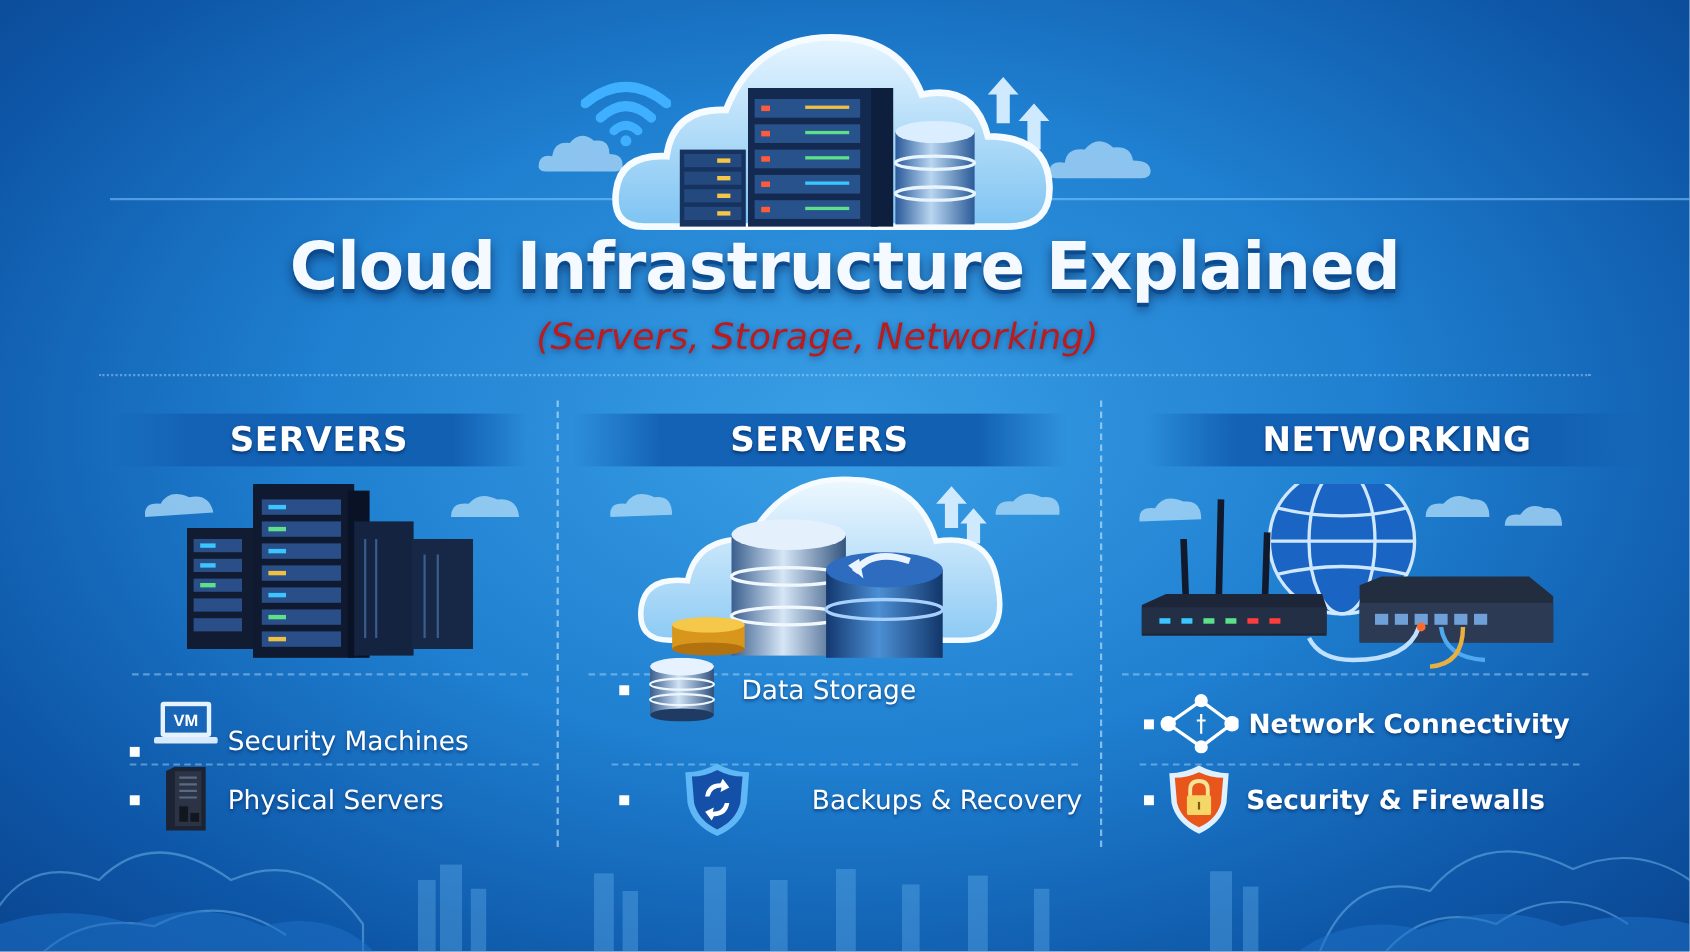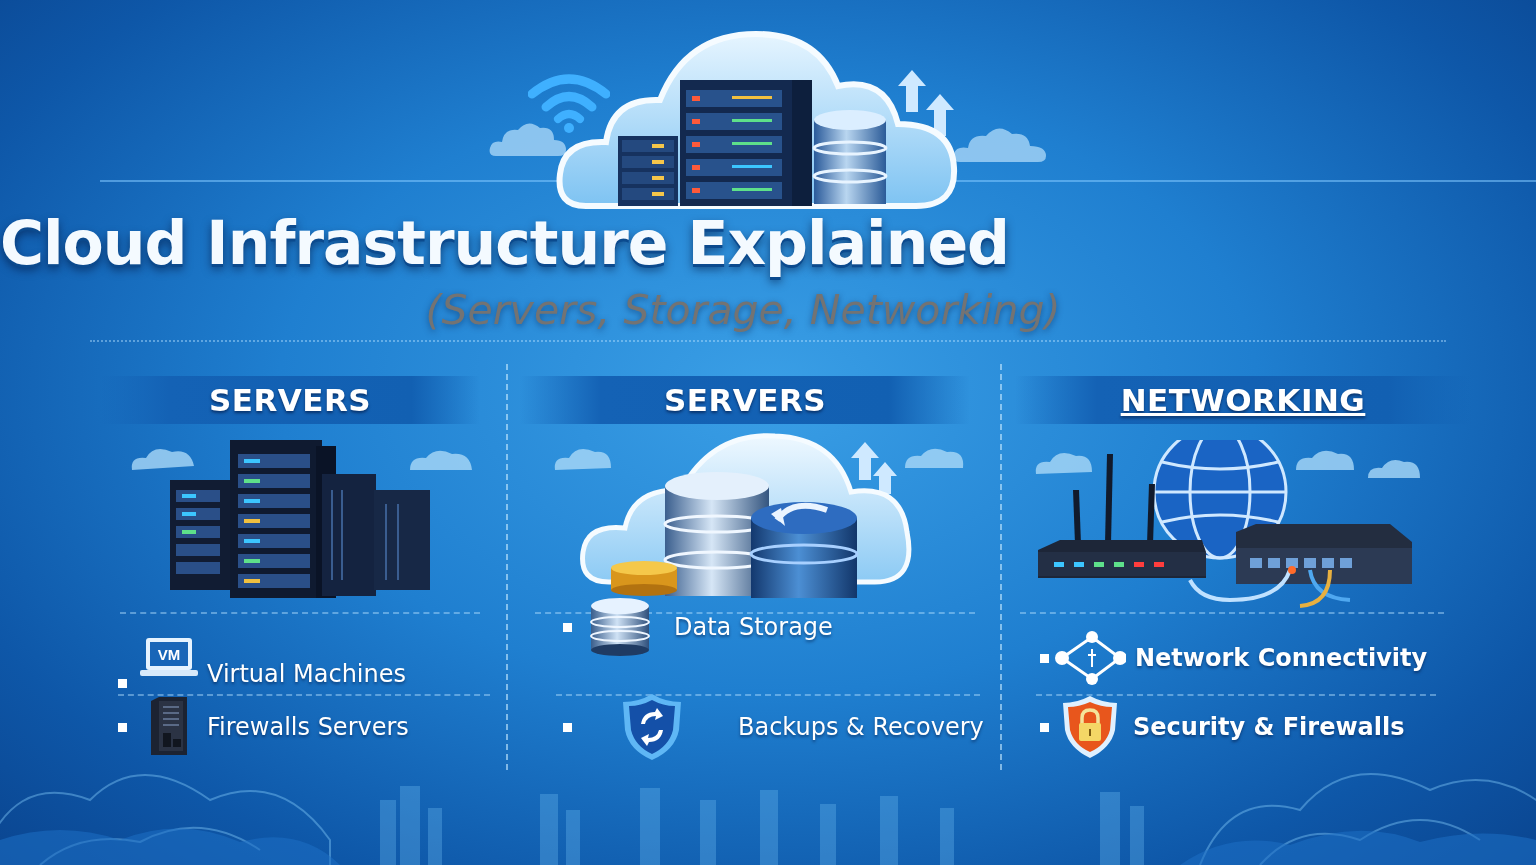--- a/index.html
+++ b/index.html
@@ -8,28 +8,28 @@
     font-family: "DejaVu Sans", "Liberation Sans", sans-serif;
     background: radial-gradient(ellipse at 50% 45%, #3a9fe6 0%, #1f7fd0 45%, #0e57a8 80%, #0a4590 100%);
     color: #fff;
   }
   .abs { position: absolute; }
   .hline { position: absolute; height: 0; border-top: 2px solid rgba(130,200,255,0.55); }
   .dash-h { position: absolute; height: 0; border-top: 2px dashed rgba(180,225,255,0.45); }
   .dash-v { position: absolute; width: 0; border-left: 2px dashed rgba(200,235,255,0.6); }
 
   .title {
-    position: absolute; left: 0; width: 1536px; top: 208px; 
+    position: absolute; left: 0; width: 1536px; top: 208px; text-align: center;
     font-size: 60px; font-weight: bold; letter-spacing: -1px;
     color: #f4faff;
     text-shadow: 0 3px 0 #0b4a8e, 0 5px 10px rgba(0,20,60,0.6);
   }
   .subtitle {
     position: absolute; left: 0; width: 1486px; top: 286px; text-align: center;
-    font-size: 41px; font-style: italic; color: #737373;
+    font-size: 33px; font-style: italic; color: #b91c1c;
     text-shadow: 0 2px 6px rgba(0,30,80,0.5);
   }
 
   .band {
     position: absolute; top: 376px; height: 48px;
     background: linear-gradient(90deg, rgba(15,85,165,0) 0%, #1462b5 18%, #1260b2 82%, rgba(15,85,165,0) 100%);
     display: flex; align-items: center; justify-content: center;
   }
   .band span {
     font-size: 31px; font-weight: bold; letter-spacing: 0.5px; color: #fff;
@@ -145,21 +145,21 @@
 
 <div class="dash-v" style="left:506px; top:364px; height:406px;"></div>
 <div class="dash-v" style="left:1000px; top:364px; height:406px;"></div>
 
 <div class="band" style="left:100px; width:380px;justify-content:center;">
   <span>SERVERS</span>
 </div>
 <div class="band" style="left:520px; width:450px;">
   <span>SERVERS</span>
 </div>
-<div class="band" style="left:1015px; width:456px;text-decoration:underline;">
+<div class="band" style="left:1042px; width:456px;">
   <span>NETWORKING</span>
 </div>
 
 <svg class="abs" style="left:110px; top:440px;" width="370" height="165" viewBox="0 0 370 165">
   <path d="M22 30 Q20 16 36 18 Q44 4 62 12 Q80 8 84 26 L22 30 Z" fill="#a9d8f7" opacity="0.8"></path>
   <path d="M300 30 Q300 16 316 18 Q326 6 342 14 Q360 12 362 30 Z" fill="#a9d8f7" opacity="0.8"></path>
   <rect x="60" y="40" width="60" height="110" fill="#111c33"></rect>
   <rect x="120" y="0" width="92" height="158" fill="#0f1a30"></rect>
   <rect x="206" y="6" width="20" height="152" fill="#0a1326"></rect>
   <rect x="212" y="34" width="54" height="122" fill="#142340"></rect>
@@ -285,40 +285,40 @@
 <div class="item" style="left:118px; top:628px;align-items:flex-end;">
   <span class="bullet"></span>
   <span class="item-icon">
     <svg width="58" height="44" viewBox="0 0 58 44">
       <rect x="6" y="2" width="46" height="32" rx="3" fill="#e6f3ff"></rect>
       <rect x="10" y="6" width="38" height="24" fill="#1966b8"></rect>
       <rect x="0" y="34" width="58" height="6" rx="2" fill="#d7e9fa"></rect>
       <text x="29" y="24" font-family="Liberation Sans, sans-serif" font-size="15" font-weight="bold" fill="#fff" text-anchor="middle">VM</text>
     </svg>
   </span>
-  <span class="item-label">Virtual Machines</span>
+  <span class="item-label">Security Machines</span>
 </div>
 <div class="dash-h" style="left:118px; width:372px; top:694px;"></div>
 <div class="item" style="left:118px; top:697px;">
   <span class="bullet"></span>
   <span class="item-icon">
     <svg width="44" height="60" viewBox="0 0 44 60">
       <path d="M4 4 L12 0 L40 0 L40 58 L4 58 Z" fill="#1c2332"></path>
       <rect x="12" y="4" width="24" height="50" fill="#2b3344"></rect>
       <g stroke="#5a6a86" stroke-width="2">
         <line x1="16" y1="10" x2="32" y2="10"></line>
           <line x1="16" y1="16" x2="32" y2="16"></line>
         <line x1="16" y1="22" x2="32" y2="22"></line>
           <line x1="16" y1="28" x2="32" y2="28"></line>
       </g>
       <rect x="16" y="36" width="8" height="14" fill="#11161f"></rect>
       <rect x="26" y="42" width="8" height="8" fill="#11161f"></rect>
     </svg>
   </span>
-  <span class="item-label">Firewalls Servers</span>
+  <span class="item-label">Physical Servers</span>
 </div>
 
 <div class="item" style="left:563px; top:597px;">
   <span class="bullet"></span>
   <span class="item-icon" style="width:72px; margin-right:18px;">
     <svg width="66" height="58" viewBox="0 0 66 58">
       <defs>
           <linearGradient id="sdb" x1="0" y1="0" x2="1" y2="0">
         <stop offset="0" stop-color="#3a5e8c"></stop>
             <stop offset="0.45" stop-color="#cfe2f5"></stop>

